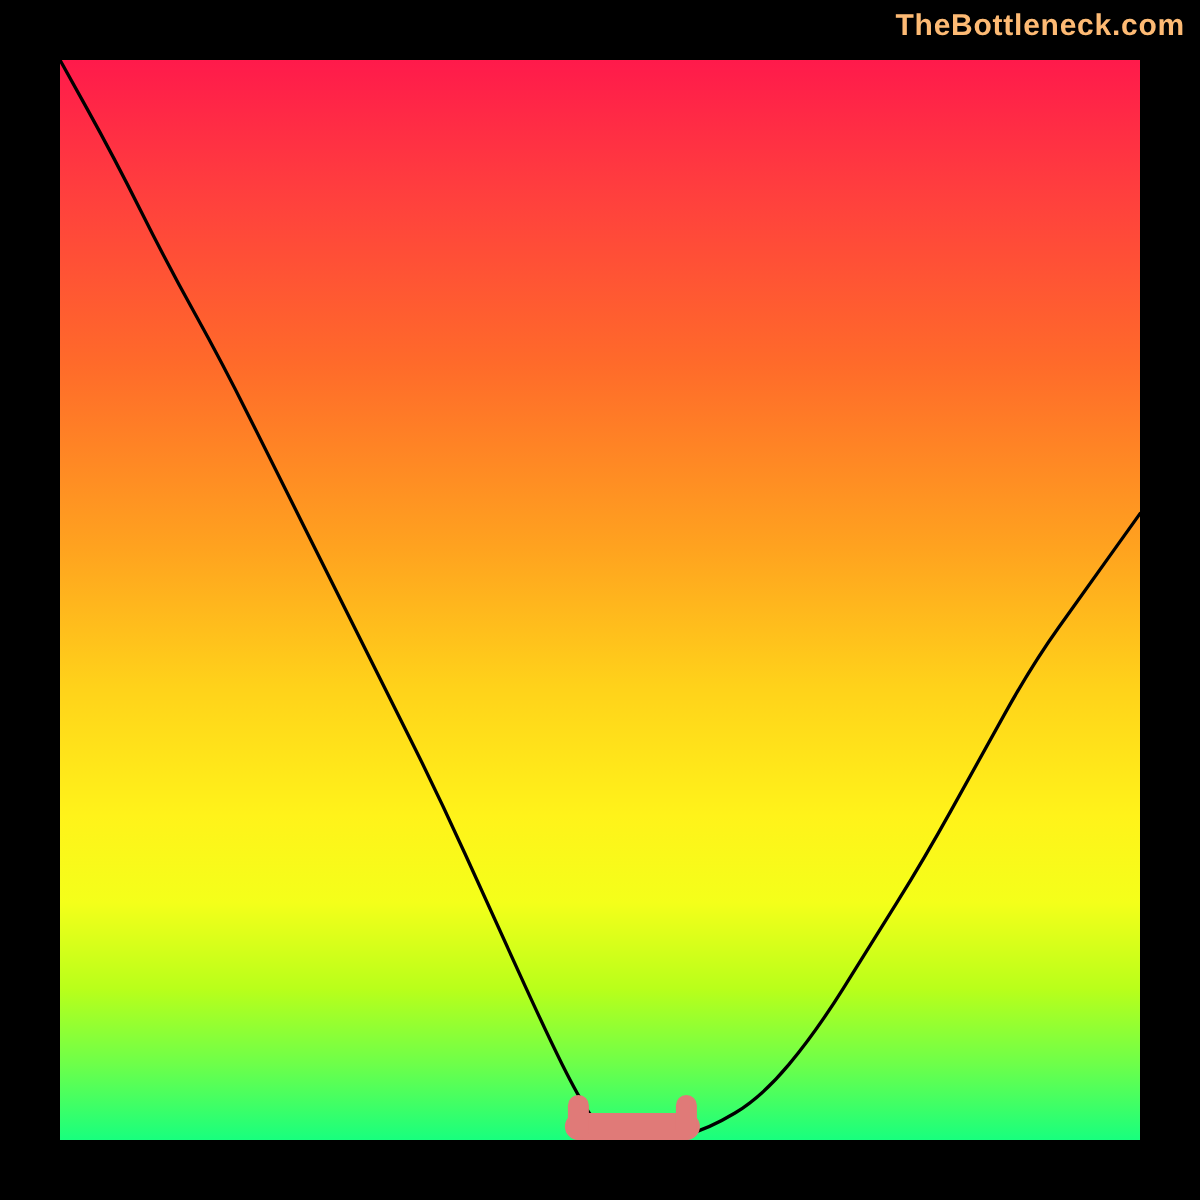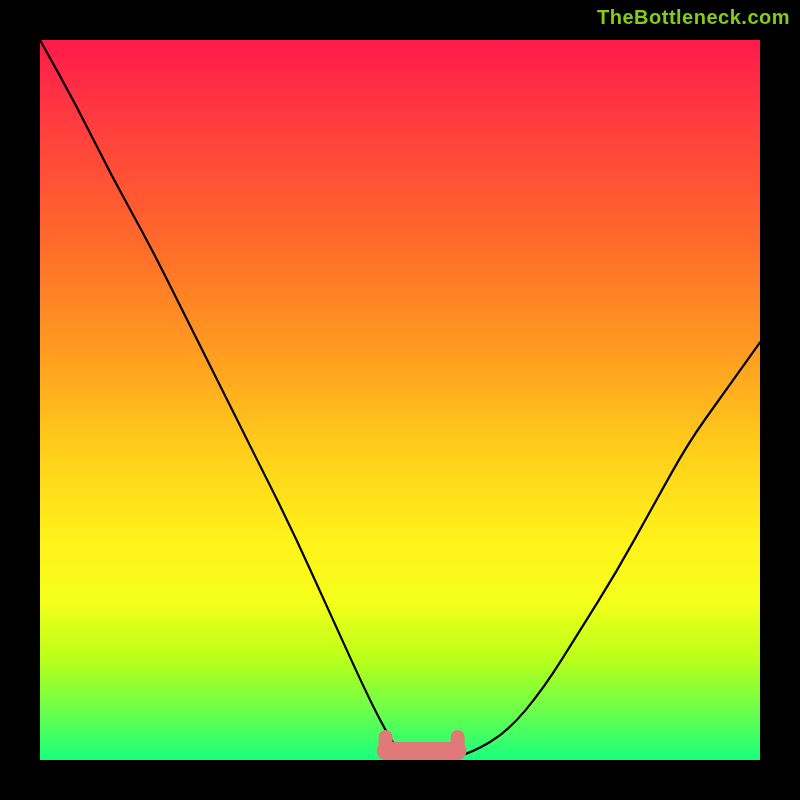--- a/index.html
+++ b/index.html
@@ -32,21 +32,21 @@
       #fff31a 70%,
       #f4ff1a 78%,
       #b9ff1a 86%,
       #6dff4a 93%,
       #18ff7e 100%);
   }
   .watermark {
     position: absolute;
     top: 6px;
     right: 10px;
-    color: #84cc16;
+    color: #fdba74;
     font-size: 20px;
     font-weight: 600;
     letter-spacing: 0.5px;
     user-select: none;
   }
   svg.curve {
     position: absolute;
     left: 0;
     top: 0;
     width: 720px;

